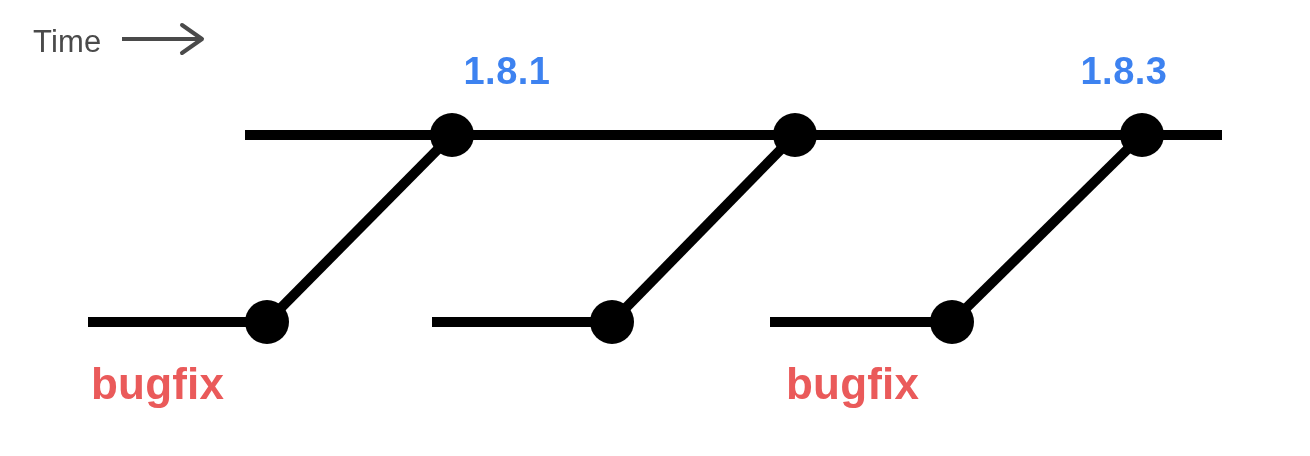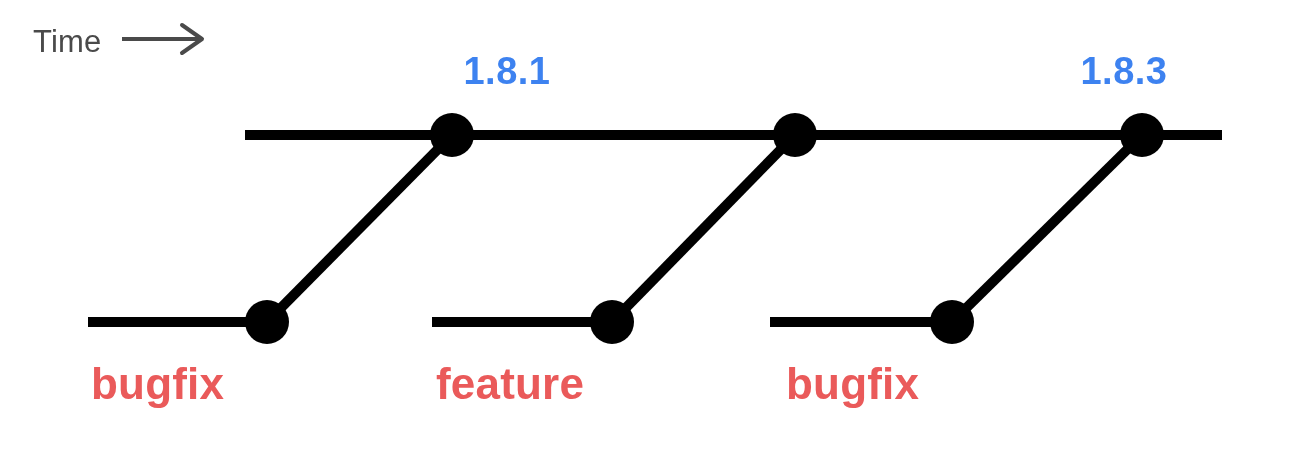--- a/index.html
+++ b/index.html
@@ -91,16 +91,15 @@
     <circle cx="1142" cy="135" r="22" fill="#000000"></circle>
   </svg>
 
   <div class="lbl time-label" style="left:33px; top:26px;">Time</div>
 
 
   <div class="lbl version-label" style="left:507px; top:52px;">1.8.1</div>
   <div class="lbl version-label" style="left:1124px; top:52px;">1.8.3</div>
 
   <div class="lbl branch-name-side" style="left:91px; top:362px;">bugfix</div>
-  <div class="lbl branch-name-side" style="left:436px; top:362px;">feature</div>
   <div class="lbl branch-name-side" style="left:786px; top:362px;">bugfix</div>
 
 </div>
 
 </body></html>

